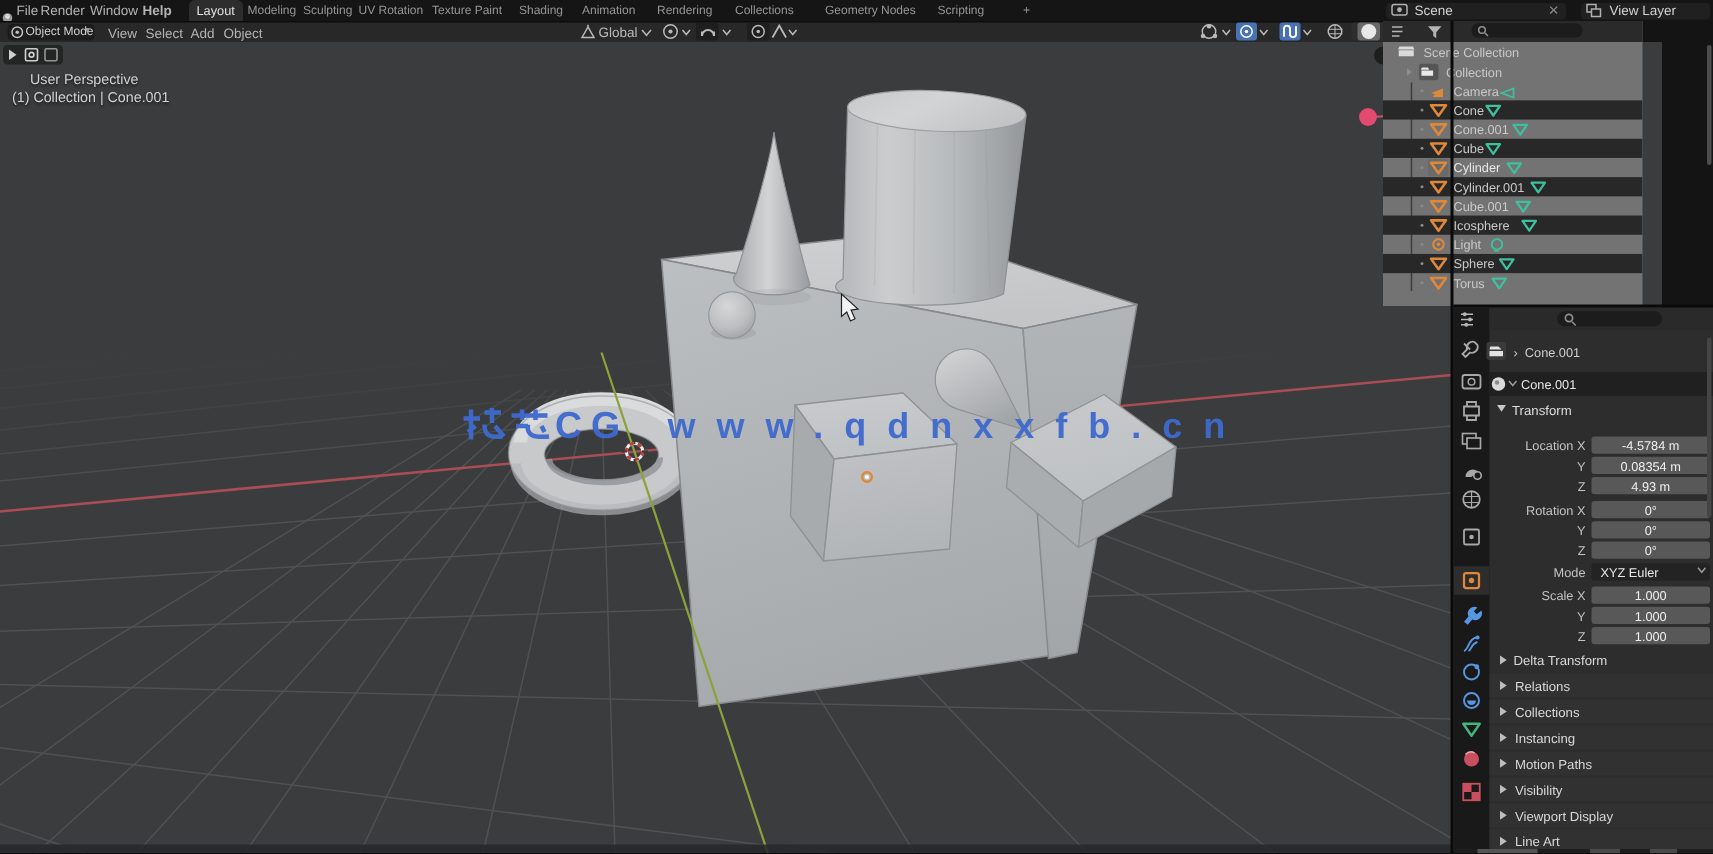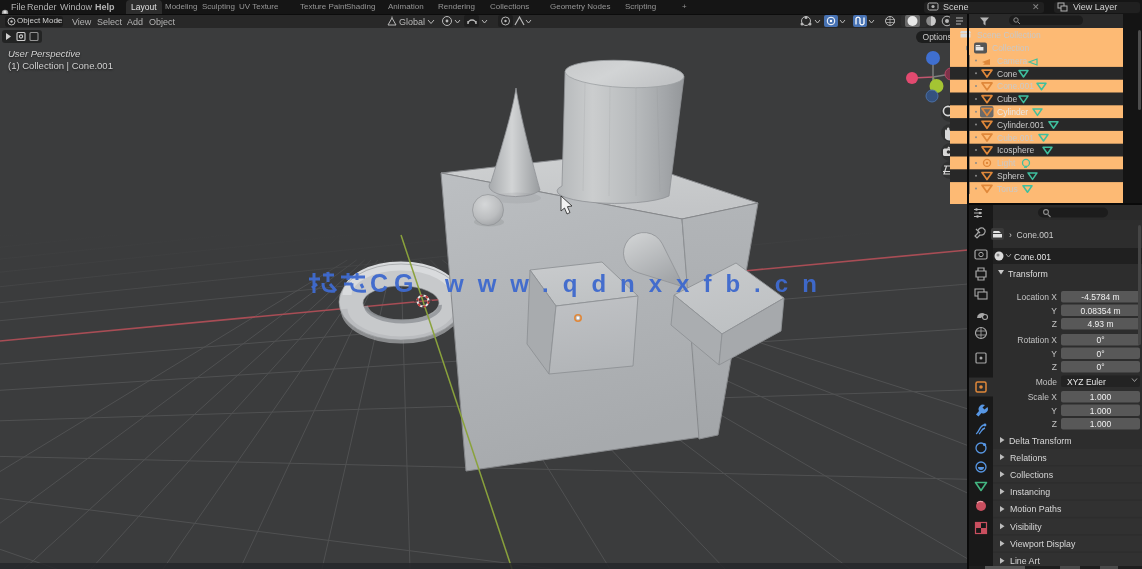--- a/index.html
+++ b/index.html
@@ -17,22 +17,22 @@
         <circle cx="4" cy="3" r="1.6" fill="#ddd"></circle>
       </svg>
   </div>
   <div class="abs mtxt" style="left:11px;top:0;font-size:9px;color:#b3b3b3;">File</div>
     <div class="abs mtxt" style="left:27px;top:0;font-size:9px;color:#b3b3b3;">Render</div>
     <div class="abs mtxt" style="left:60px;top:0;font-size:9px;color:#b3b3b3;">Window</div>
     <div class="abs mtxt" style="left:95px;top:0;font-size:9px;color:#b3b3b3;font-weight:bold;">Help</div>
     <div class="abs" style="left:126px;top:0px;height:14px;background:#2d2d2d;border-radius:4px 4px 0 0;padding:0 5px;color:#e2e2e2;font-size:8.5px;line-height:14px;">Layout</div>
     <div class="abs mtxt" style="left:165px;top:0;font-size:8px;color:#969696;">Modeling</div>
     <div class="abs mtxt" style="left:202px;top:0;font-size:8px;color:#969696;">Sculpting</div>
-    <div class="abs mtxt" style="left:239px;top:0;font-size:8px;color:#969696;">UV Texture</div>
-    <div class="abs mtxt" style="left:300px;top:0;font-size:8px;color:#969696;">Texture Paint</div>
+    <div class="abs mtxt" style="left:239px;top:0;font-size:8px;color:#969696;">UV Rotation</div>
+    <div class="abs mtxt" style="left:288px;top:0;font-size:8px;color:#969696;">Texture Paint</div>
     <div class="abs mtxt" style="left:346px;top:0;font-size:8px;color:#969696;">Shading</div>
     <div class="abs mtxt" style="left:388px;top:0;font-size:8px;color:#969696;">Animation</div>
     <div class="abs mtxt" style="left:438px;top:0;font-size:8px;color:#969696;">Rendering</div>
     <div class="abs mtxt" style="left:490px;top:0;font-size:8px;color:#969696;">Collections</div>
     <div class="abs mtxt" style="left:550px;top:0;font-size:8px;color:#969696;">Geometry Nodes</div>
     <div class="abs mtxt" style="left:625px;top:0;font-size:8px;color:#969696;">Scripting</div>
     <div class="abs mtxt" style="left:682px;top:0;font-size:8px;color:#969696;">+</div>
   <div class="abs" style="left:924px;top:1.5px;width:120px;height:11px;background:#202020;border-radius:3px;"></div>
   <svg class="abs" style="left:927px;top:2px;" width="14" height="10">
       <rect x="1" y="1" width="10" height="7" rx="1.5" fill="none" stroke="#b0b0b0"></rect>
@@ -287,25 +287,25 @@
 
   <div class="abs" style="left:2px;top:30px;width:40px;height:13px;background:rgba(28,28,28,0.75);border-radius:3px;"></div>
   <svg class="abs" style="left:2px;top:30px;" width="42" height="13">
       <g fill="none" stroke="#cfcfcf" stroke-width="1.1">
    <path d="M4,3 l5,3.5 -5,3.5 z" fill="#cfcfcf" stroke="none"></path>
    <rect x="15" y="2.5" width="8" height="8" rx="1"></rect>
         <circle cx="19" cy="6.5" r="1.6"></circle>
    <rect x="28" y="2.5" width="8" height="8" rx="1" opacity="0.65"></rect>
   </g>
     </svg>
-  <div class="abs" style="left:8px;top:48px;color:#d2d2d2;font-size:9.5px;text-shadow:0 1px 2px rgba(0,0,0,0.6);font-style:italic;">User Perspective</div>
+  <div class="abs" style="left:20px;top:48px;color:#d2d2d2;font-size:9.5px;text-shadow:0 1px 2px rgba(0,0,0,0.6);">User Perspective</div>
   <div class="abs" style="left:8px;top:60px;color:#d2d2d2;font-size:9.5px;text-shadow:0 1px 2px rgba(0,0,0,0.6);">(1) Collection | Cone.001</div>
   <div class="abs" style="left:916px;top:31px;width:49px;height:12px;background:rgba(25,25,25,0.85);border-radius:6px;color:#c9c9c9;font-size:8.5px;line-height:12px;text-align:center;">Options ▾</div>
 
-  <div class="abs" style="left:950px;top:14px;width:173px;height:190px;background:#fdba74;">
+  <div class="abs" style="left:922px;top:14px;width:173px;height:190px;background:#737373;">
     <div class="abs" style="left:0;top:0;width:173px;height:14px;background:#2a2a2a;"></div>
     <svg class="abs" style="left:0;top:0;" width="173" height="190" viewBox="969 14 173 190" font-family="Liberation Sans">
         <g stroke="#b5b5b5" fill="none" stroke-width="1.1">
           <path d="M975,18 h7 M975,21 h7 M975,24 h5"></path>
           <path d="M999,17.5 h9 l-3.5,4 v4 l-2,-1.5 v-2.5 Z" fill="#b5b5b5" stroke="none"></path>
         </g>
         <rect x="1028" y="15.5" width="74" height="9.5" rx="4.5" fill="#1c1c1c"></rect>
         <circle cx="1035" cy="20" r="2.2" fill="none" stroke="#909090" stroke-width="1"></circle>
         <line x1="1037" y1="22" x2="1039" y2="24" stroke="#909090" stroke-width="1"></line>
         <g fill="#c8c8c8" font-size="8.5">

